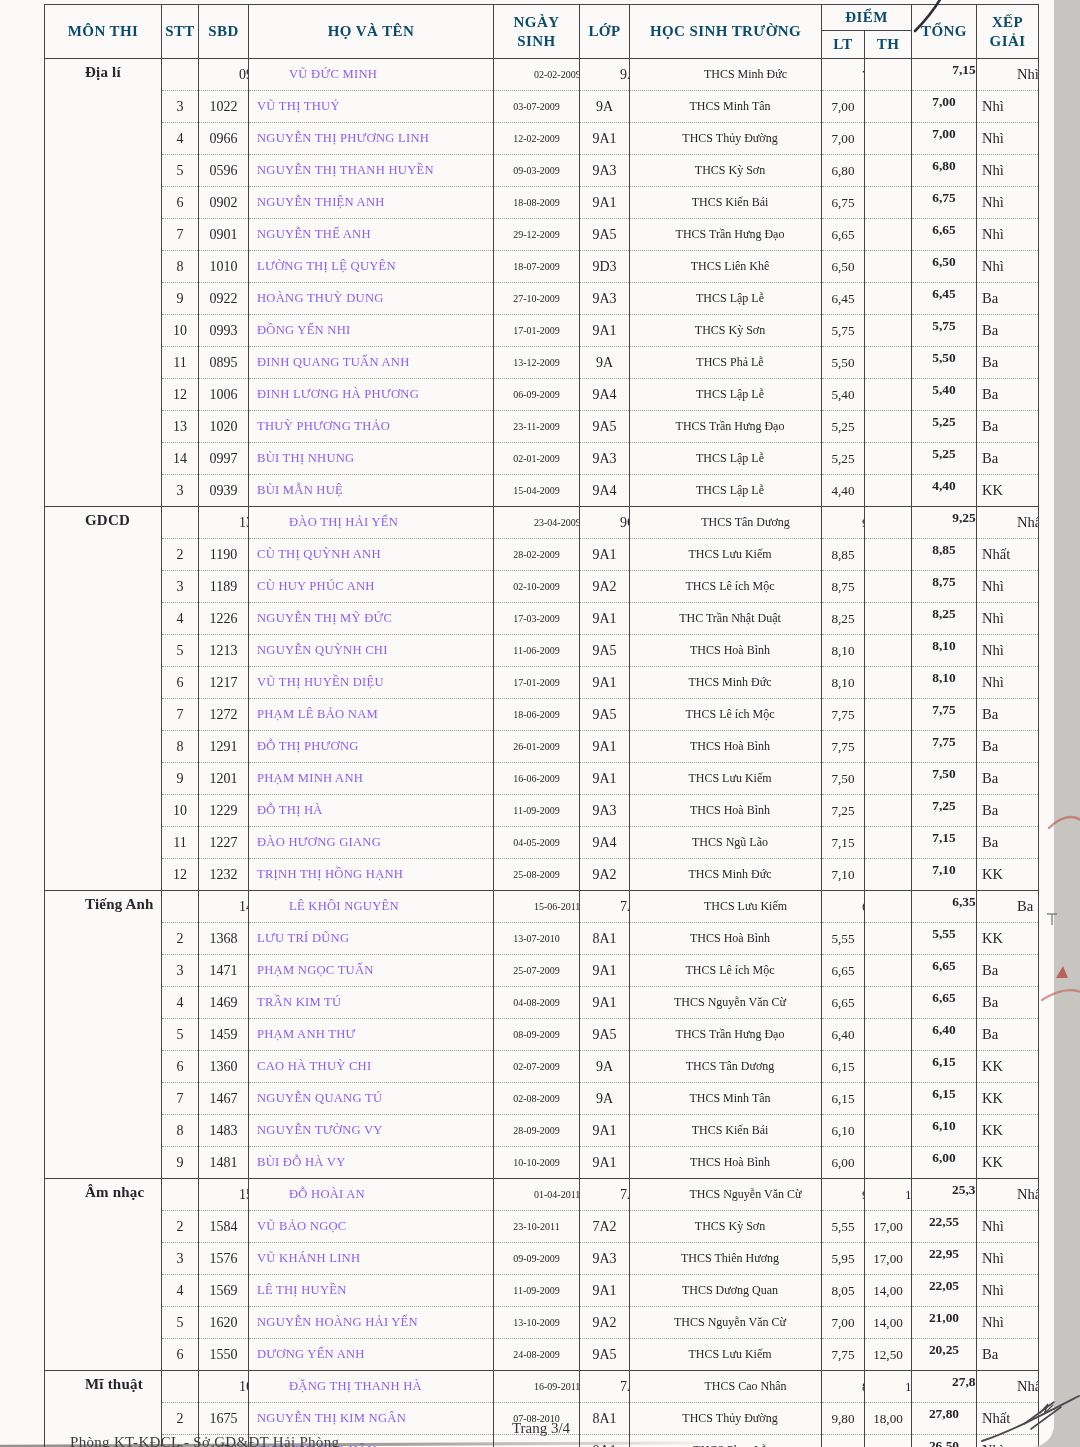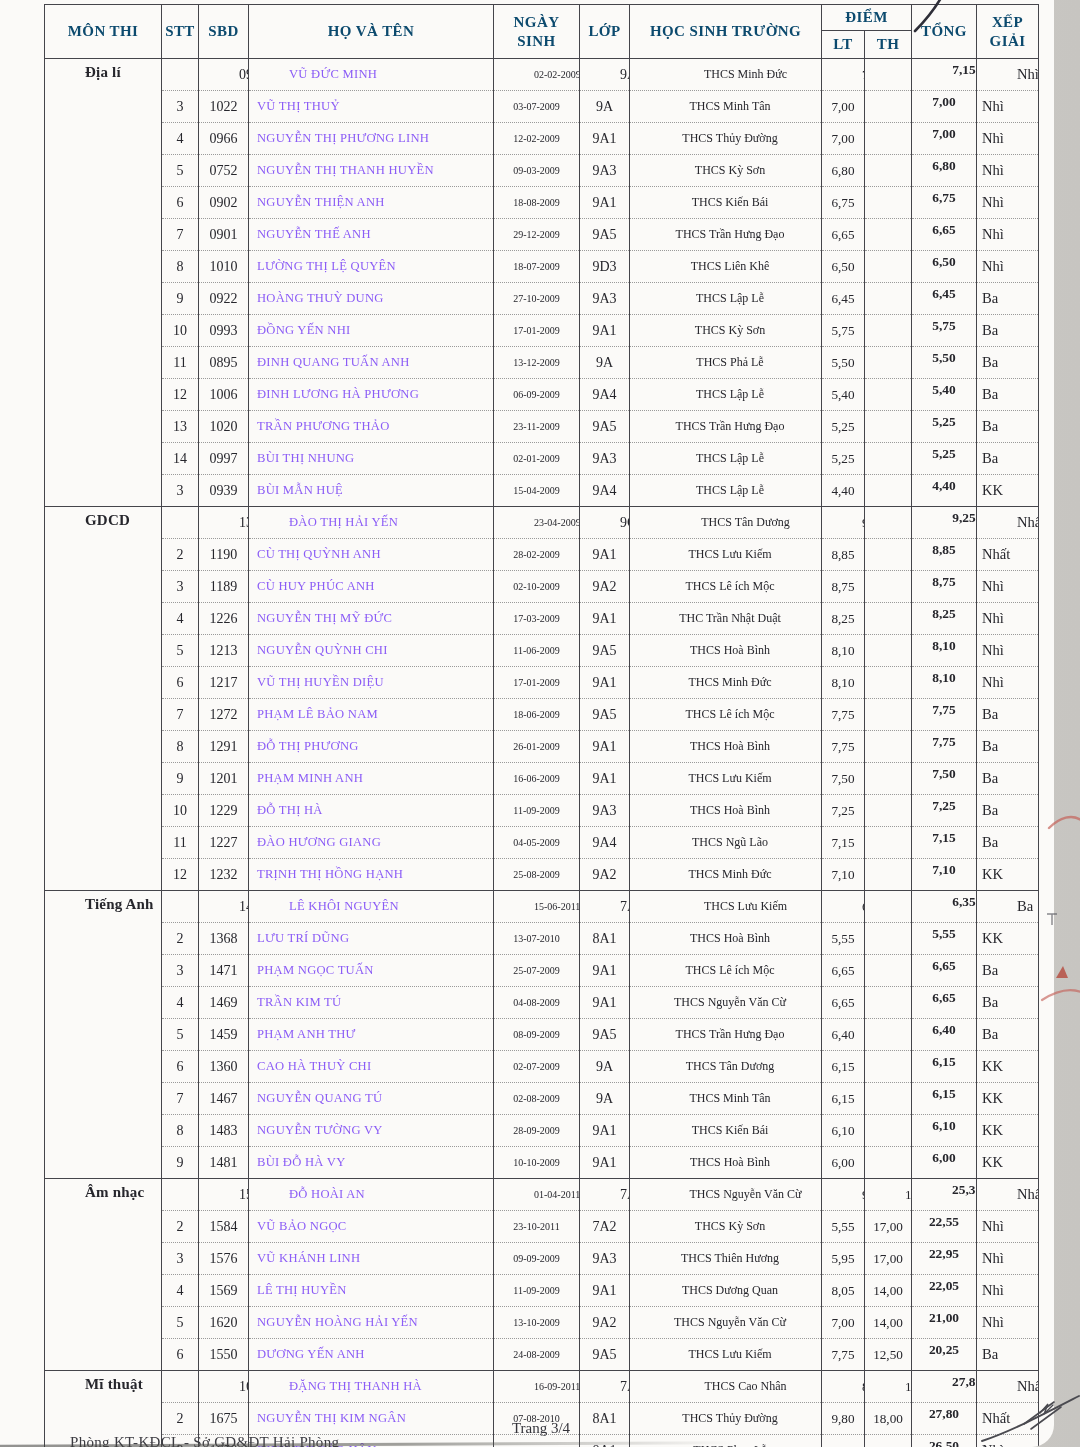--- a/index.html
+++ b/index.html
@@ -129,21 +129,21 @@
           <td class="dob">12-02-2009</td>
           <td class="lop">9A1</td>
           <td class="school">THCS Thủy Đường</td>
           <td class="lt">7,00</td>
           <td class="th"></td>
           <td class="tong">7,00</td>
           <td class="prize">Nhì</td>
         </tr>
         <tr>
           <td class="stt">5</td>
-          <td class="sbd">0752</td>
+          <td class="sbd">0596</td>
           <td class="name">NGUYỄN THỊ THANH HUYỀN</td>
           <td class="dob">09-03-2009</td>
           <td class="lop">9A3</td>
           <td class="school">THCS Kỳ Sơn</td>
           <td class="lt">6,80</td>
           <td class="th"></td>
           <td class="tong">6,80</td>
           <td class="prize">Nhì</td>
         </tr>
         <tr>
@@ -226,21 +226,21 @@
           <td class="lop">9A4</td>
           <td class="school">THCS Lập Lễ</td>
           <td class="lt">5,40</td>
           <td class="th"></td>
           <td class="tong">5,40</td>
           <td class="prize">Ba</td>
         </tr>
         <tr>
           <td class="stt">13</td>
           <td class="sbd">1020</td>
-          <td class="name">TRẦN PHƯƠNG THẢO</td>
+          <td class="name">THUỲ PHƯƠNG THẢO</td>
           <td class="dob">23-11-2009</td>
           <td class="lop">9A5</td>
           <td class="school">THCS Trần Hưng Đạo</td>
           <td class="lt">5,25</td>
           <td class="th"></td>
           <td class="tong">5,25</td>
           <td class="prize">Ba</td>
         </tr>
         <tr>
           <td class="stt">14</td>

